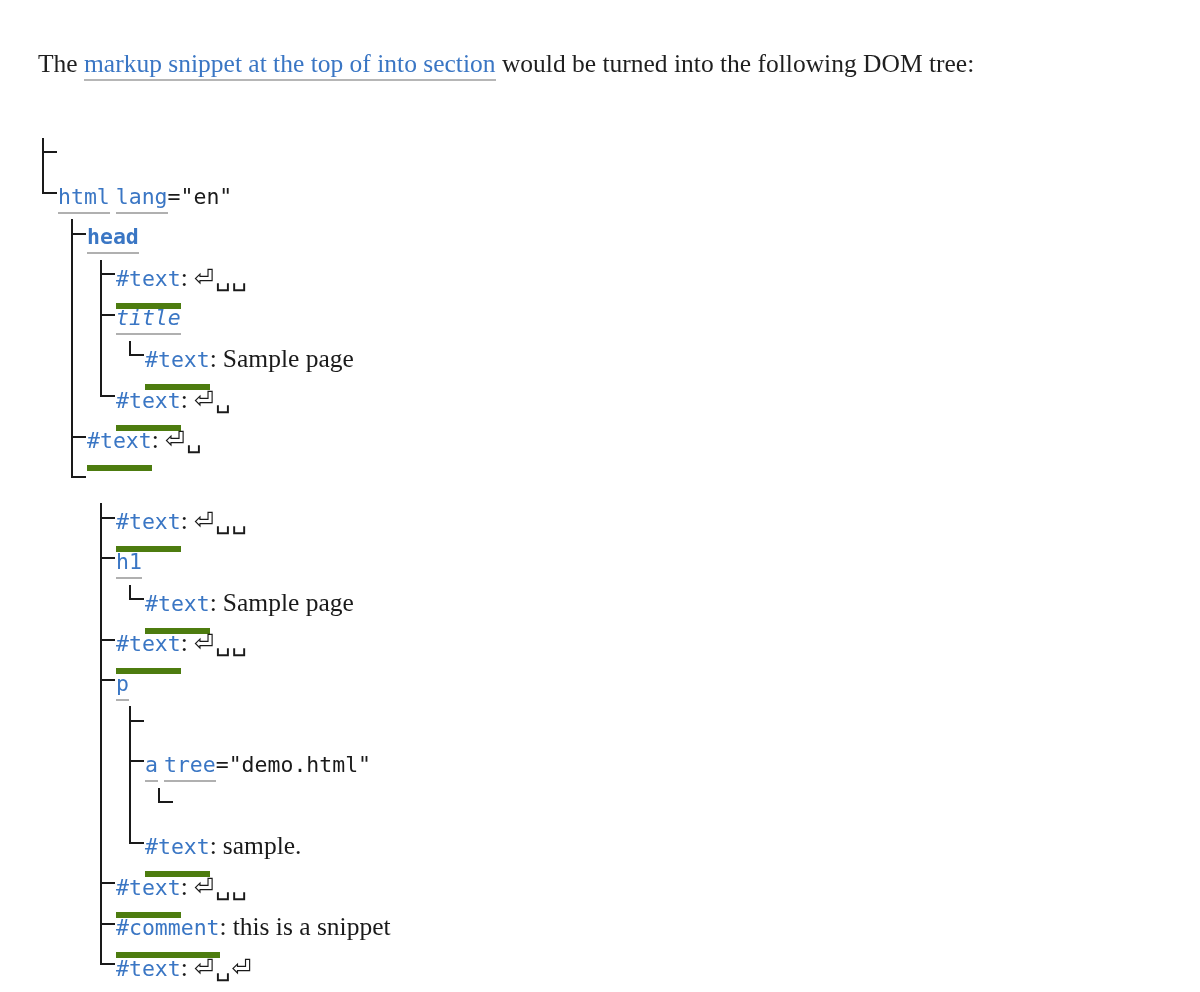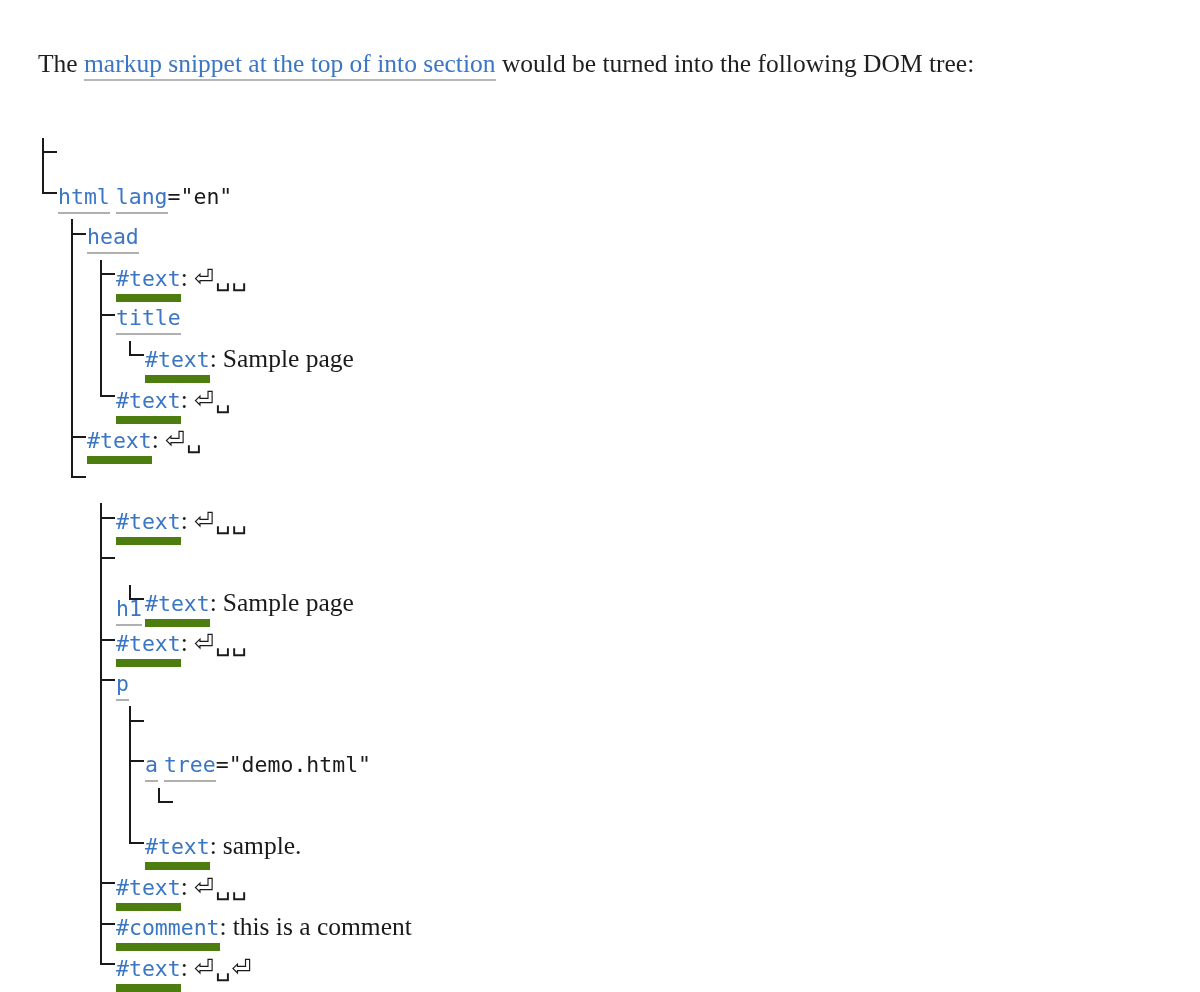--- a/index.html
+++ b/index.html
@@ -80,22 +80,22 @@
     font-family: "DejaVu Sans Mono", "Liberation Mono", monospace;
     font-size: 21.5px;
     color: #3a76c4;
     border-bottom: 2px solid #b0b0b0;
     padding-bottom: 3px;
   }
   .tok-node {
     font-family: "DejaVu Sans Mono", "Liberation Mono", monospace;
     font-size: 21.5px;
     color: #3a76c4;
-    border-bottom: 8px solid #4d7c0f;
-    padding-bottom: 3px;
+    border-bottom: 6px solid #4d7c0f;
+    padding-bottom: 12px;
   }
   .tok-plain-mono {
     font-family: "DejaVu Sans Mono", "Liberation Mono", monospace;
     font-size: 21.5px;
     color: #1a1a1a;
   }
   .tok-plain-serif {
     font-family: "Liberation Serif", serif;
     font-size: 25.5px;
     color: #1a1a1a;
@@ -131,50 +131,50 @@
     <div class="rail" style="left: 100px; top: 367.4px; height: 460.9px;"></div>
     <div class="rail" style="left: 129px; top: 448.6px; height: 14.3px;"></div>
     <div class="rail" style="left: 129px; top: 570.4px; height: 136.1px;"></div>
     <div class="rail" style="left: 158px; top: 651.6px; height: 14.3px;"></div>
     <div class="conn" style="left: 42px; top: 15.3px;"></div>
     <div class="conn" style="left: 42px; top: 55.9px;"></div>
     <div class="tree-row" style="position: absolute; left: 0px; top: 40.6px; width: 1200px;">
       <span class="row-inner" style="left: 58px;"><span class="tok-tag">html</span><span class="gap"></span><span class="tok-attr">lang</span><span class="tok-plain-mono">="en"</span></span>
     </div>
     <div class="conn" style="left: 71px; top: 96.5px;"></div>
-    <div class="tree-row" style="position: absolute; left: 0px; top: 81.2px; width: 1084px;">
+    <div class="tree-row" style="position: absolute; left: 0px; top: 81.2px; width: 1084px; font-weight: bold;">
       <span class="row-inner" style="left: 87px;"><span class="tok-tag">head</span></span>
     </div>
     <div class="conn" style="left: 100px; top: 137.1px;"></div>
     <div class="tree-row" style="position: absolute; left: 0px; top: 121.8px; width: 1200px;">
       <span class="row-inner" style="left: 116px;"><span class="tok-node">#text</span><span class="tok-colon">:</span><span class="gap"></span><span class="ws">⏎␣␣</span></span>
     </div>
     <div class="conn" style="left: 100px; top: 177.7px;"></div>
-    <div class="tree-row" style="position: absolute; left: 0px; top: 162.4px; width: 1080px;">
+    <div class="tree-row" style="position: absolute; left: 0px; top: 162.4px; width: 1080px; font-style: italic;">
       <span class="row-inner" style="left: 116px;"><span class="tok-tag">title</span></span>
     </div>
     <div class="conn" style="left: 129px; top: 218.3px;"></div>
     <div class="tree-row" style="position: absolute; left: 0px; top: 203px; width: 1200px;">
       <span class="row-inner" style="left: 145px;"><span class="tok-node">#text</span><span class="tok-colon">:</span><span class="gap"></span><span class="tok-plain-serif">Sample page</span></span>
     </div>
     <div class="conn" style="left: 100px; top: 258.9px;"></div>
     <div class="tree-row" style="position: absolute; left: 0px; top: 243.6px; width: 1200px;">
       <span class="row-inner" style="left: 116px;"><span class="tok-node">#text</span><span class="tok-colon">:</span><span class="gap"></span><span class="ws">⏎␣</span></span>
     </div>
     <div class="conn" style="left: 71px; top: 299.5px;"></div>
     <div class="tree-row" style="position: absolute; left: 0px; top: 284.2px; width: 1200px;">
       <span class="row-inner" style="left: 87px;"><span class="tok-node">#text</span><span class="tok-colon">:</span><span class="gap"></span><span class="ws">⏎␣</span></span>
     </div>
     <div class="conn" style="left: 71px; top: 340.1px;"></div>
     <div class="conn" style="left: 100px; top: 380.7px;"></div>
     <div class="tree-row" style="position: absolute; left: 0px; top: 365.4px; width: 1200px;">
       <span class="row-inner" style="left: 116px;"><span class="tok-node">#text</span><span class="tok-colon">:</span><span class="gap"></span><span class="ws">⏎␣␣</span></span>
     </div>
     <div class="conn" style="left: 100px; top: 421.3px;"></div>
-    <div class="tree-row" style="position: absolute; left: 0px; top: 406px; width: 1200px; margin-top: 47px;">
+    <div class="tree-row" style="position: absolute; left: 0px; top: 406px; width: 1200px;">
       <span class="row-inner" style="left: 116px;"><span class="tok-tag">h1</span></span>
     </div>
     <div class="conn" style="left: 129px; top: 461.9px;"></div>
     <div class="tree-row" style="position: absolute; left: 0px; top: 446.6px; width: 1200px;">
       <span class="row-inner" style="left: 145px;"><span class="tok-node">#text</span><span class="tok-colon">:</span><span class="gap"></span><span class="tok-plain-serif">Sample page</span></span>
     </div>
     <div class="conn" style="left: 100px; top: 502.5px;"></div>
     <div class="tree-row" style="position: absolute; left: 0px; top: 487.2px; width: 1200px;">
       <span class="row-inner" style="left: 116px;"><span class="tok-node">#text</span><span class="tok-colon">:</span><span class="gap"></span><span class="ws">⏎␣␣</span></span>
     </div>
@@ -191,19 +191,19 @@
     <div class="conn" style="left: 129px; top: 705.5px;"></div>
     <div class="tree-row" style="position: absolute; left: 0px; top: 690.2px; width: 964px;">
       <span class="row-inner" style="left: 145px;"><span class="tok-node">#text</span><span class="tok-colon">:</span><span class="gap"></span><span class="tok-plain-serif">sample.</span></span>
     </div>
     <div class="conn" style="left: 100px; top: 746.1px;"></div>
     <div class="tree-row" style="position: absolute; left: 0px; top: 730.8px; width: 1200px;">
       <span class="row-inner" style="left: 116px;"><span class="tok-node">#text</span><span class="tok-colon">:</span><span class="gap"></span><span class="ws">⏎␣␣</span></span>
     </div>
     <div class="conn" style="left: 100px; top: 786.7px;"></div>
     <div class="tree-row" style="position: absolute; left: 0px; top: 771.4px; width: 1200px;">
-      <span class="row-inner" style="left: 116px;"><span class="tok-node">#comment</span><span class="tok-colon">:</span><span class="gap"></span><span class="tok-plain-serif">this is a comment</span></span>
+      <span class="row-inner" style="left: 116px;"><span class="tok-node">#comment</span><span class="tok-colon">:</span><span class="gap"></span><span class="tok-plain-serif">this is a snippet</span></span>
     </div>
     <div class="conn" style="left: 100px; top: 827.3px;"></div>
     <div class="tree-row" style="position: absolute; left: 0px; top: 812px; width: 1200px;">
       <span class="row-inner" style="left: 116px; text-align: right;"><span class="tok-node">#text</span><span class="tok-colon">:</span><span class="gap"></span><span class="ws">⏎␣⏎</span></span>
     </div>
   </div>
 
 </body></html>

